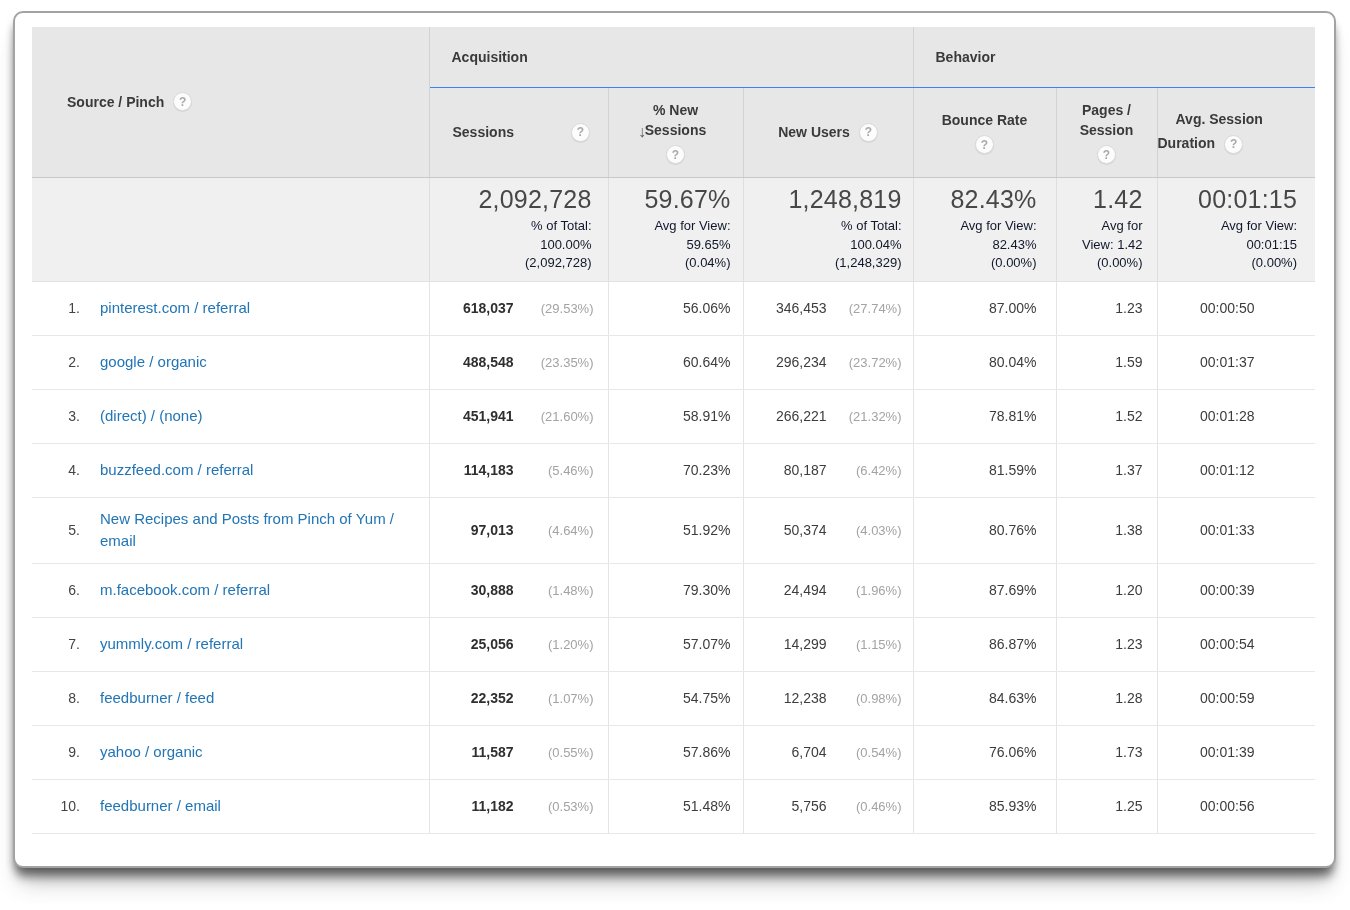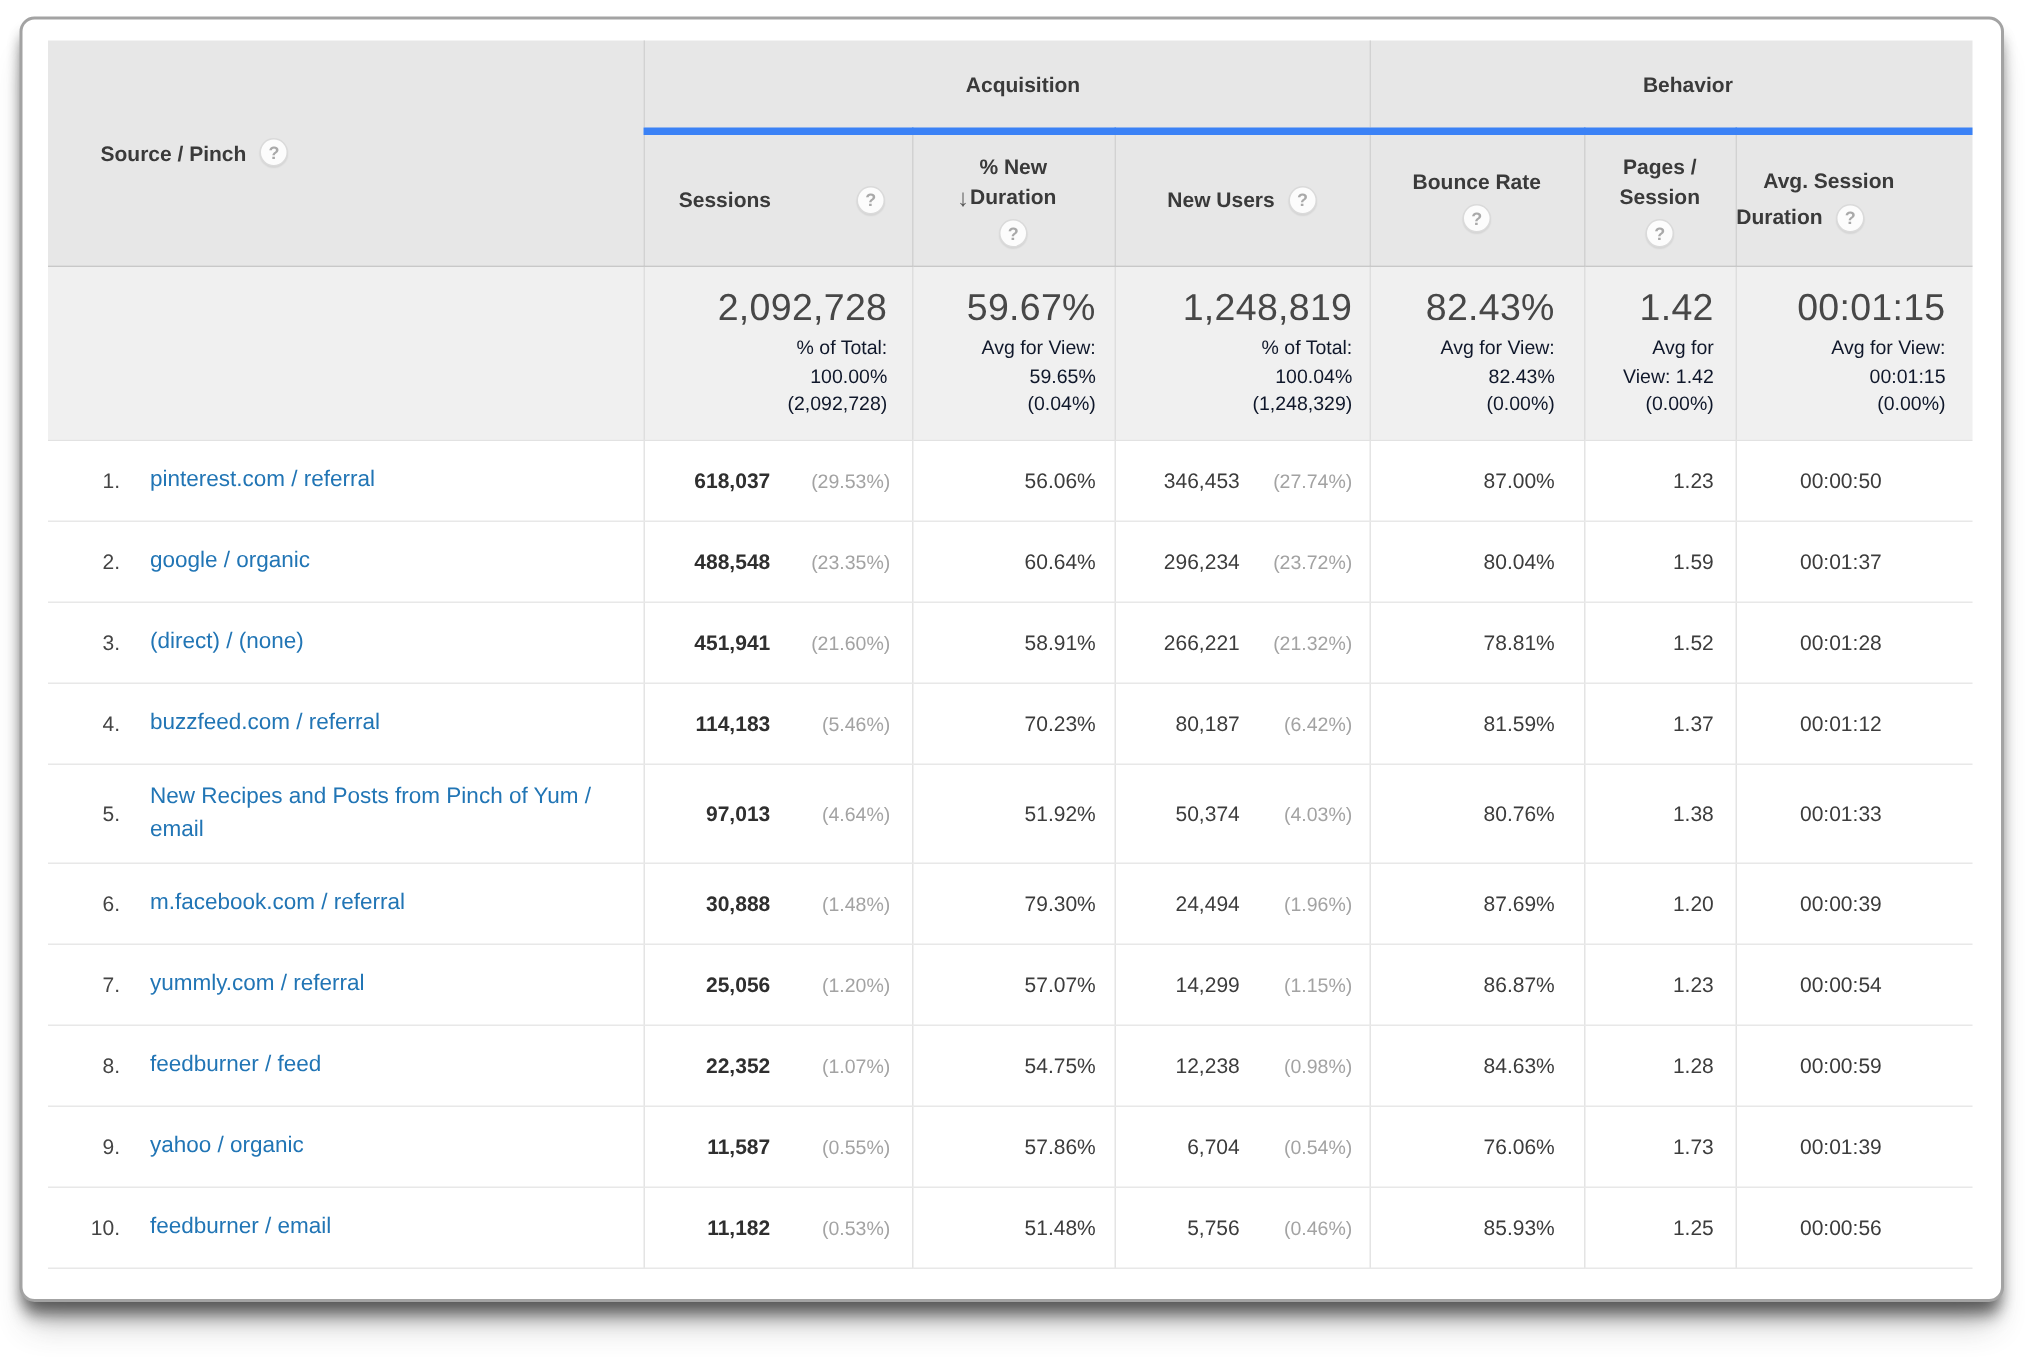--- a/index.html
+++ b/index.html
@@ -42,21 +42,21 @@
     background: #e7e7e7;
     font-size: 14px;
     font-weight: bold;
     color: #3a3a3a;
     text-align: left;
     vertical-align: middle;
     border-right: 1px solid #d2d2d2;
   }
   thead th:last-child { border-right: none; }
   tr.group-row th { height: 60px; }
-  tr.group-row th.group { border-bottom: 5px solid #3b82f6; padding-left: 22px; text-align: center; }
+  tr.group-row th.group { border-bottom: 1px solid #3b82f6; padding-left: 22px; }
   th.th-source { padding-left: 35px; border-bottom: 1px solid #c8c8c8; }
   tr.sub-row th { height: 90px; border-bottom: 1px solid #c8c8c8; }
   .hflex { display: flex; align-items: center; }
   th.th-sessions .hflex { padding: 0 10px 0 23px; gap: 48px; }
   .hdr-stack {
     display: flex; flex-direction: column;
     align-items: center; justify-content: center; gap: 5px;
   }
   .hdr-stack .hlabel { text-align: center; line-height: 1.45; }
   .w-newsess { max-width: 85px; }
@@ -77,21 +77,21 @@
   }
   .qicon.inline { margin-left: 9px; }
   .sort-arrow {
     margin-left: auto;
     font-size: 16px; color: #5a5a5a; font-weight: bold;
   }
   .hcenter { justify-content: center; }
 
   
   tr.summary-row td {
-    height: 116px;
+    height: 104px;
     vertical-align: middle;
     text-align: right;
     background: #f0f0f0;
     border-right: 1px solid #dedede;
     border-bottom: 1px solid #e2e2e2;
   }
   tr.summary-row td:last-child { border-right: none; }
   td.sum-source { background: #f7f7f7; }
   td.sum-sessions { background: #ffffff; }
   .big {
@@ -189,21 +189,21 @@
       <tr class="sub-row">
         <th class="th-sessions">
           <span class="hflex">
             <span>Sessions</span>
             <span class="qicon inline">?</span>
             <span class="sort-arrow">↓</span>
           </span>
         </th>
         <th>
           <span class="hdr-stack">
-            <span class="hlabel w-newsess">% New Duration</span>
+            <span class="hlabel w-newsess">% New Sessions</span>
             <span class="qicon">?</span>
           </span>
         </th>
         <th>
           <span class="hflex hcenter">
             <span>New Users</span>
             <span class="qicon inline">?</span>
           </span>
         </th>
         <th>

